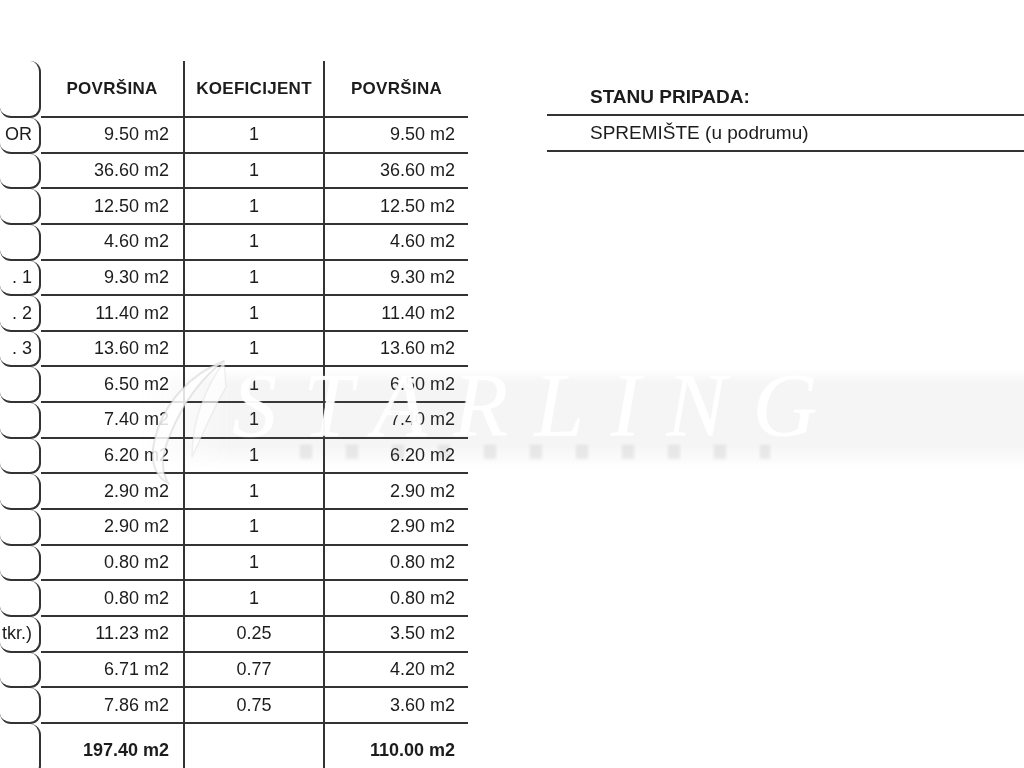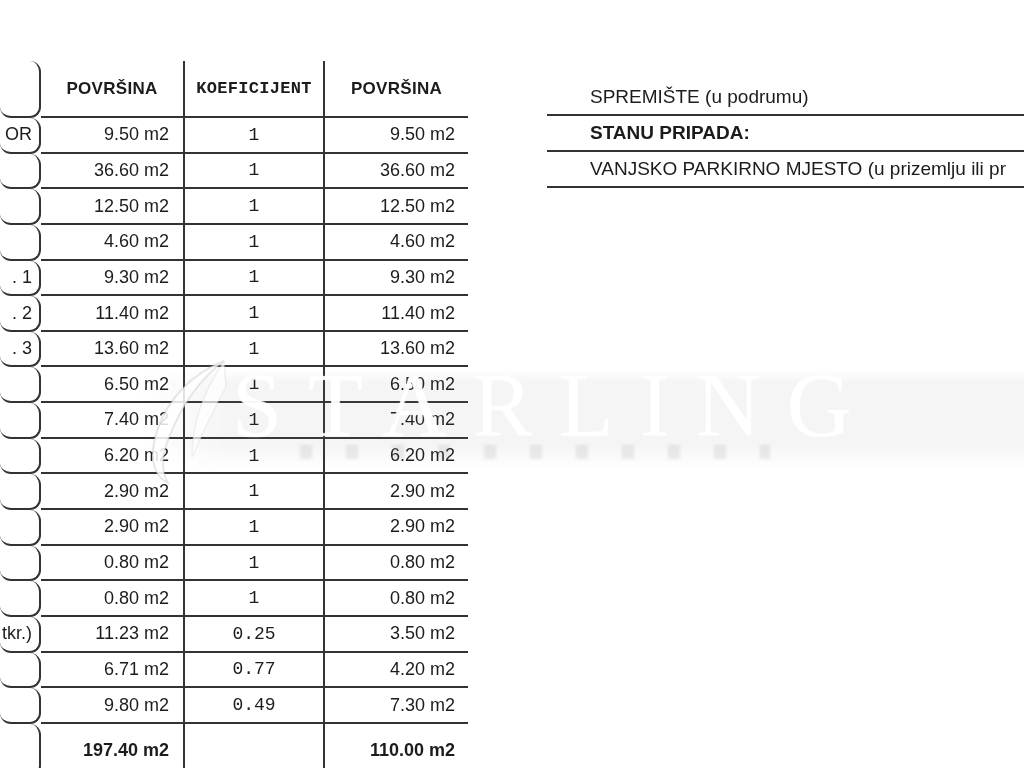--- a/index.html
+++ b/index.html
@@ -30,21 +30,21 @@
     display: flex;
     align-items: center;
     border-right: 2px solid #333;
     border-bottom: 2px solid #333;
     font-size: 18px;
     white-space: nowrap;
     overflow: hidden;
   }
   .td.c-label  { justify-content: flex-end; padding-right: 7px; border-radius: 11px; }
   .td.c-area   { justify-content: flex-end; padding-right: 14px; }
-  .td.c-koef   { justify-content: center; font-family: Liberation Mono, monospace; }
+  .td.c-koef   { justify-content: center; }
   .td.c-result { justify-content: flex-end; padding-right: 13px; border-right: none; }
   .tr.head .td {
     font-weight: bold;
     font-size: 17px;
     justify-content: center;
     padding: 0;
     letter-spacing: 0.3px;
   }
   .tr.totals .td { border-bottom: none; font-weight: bold; }
 
@@ -96,20 +96,21 @@
     left: 232px;
     top: 324px;
     font-family: "Liberation Serif", "DejaVu Serif", serif;
     font-size: 90px;
     line-height: 86px;
     letter-spacing: 26px;
     color: rgba(255,255,255,0.92);
     text-shadow: 0 0 2px rgba(255,255,255,0.5);
     white-space: nowrap;
     pointer-events: none;
+    font-style: italic;
   }
   .wm-subtext {
     position: absolute;
     left: 300px;
     top: 406px;
     width: 470px;
     height: 14px;
     background: repeating-linear-gradient(90deg,
       rgba(110,110,110,0.12) 0px, rgba(110,110,110,0.12) 12px,
       rgba(110,110,110,0.0) 12px, rgba(110,110,110,0.0) 46px);
@@ -222,37 +223,36 @@
       <div class="td c-result">3.50 m2</div>
     </div>
     <div class="tr">
       <div class="td c-label"></div>
       <div class="td c-area">6.71 m2</div>
       <div class="td c-koef">0.77</div>
       <div class="td c-result">4.20 m2</div>
     </div>
     <div class="tr">
       <div class="td c-label"></div>
-      <div class="td c-area">9.80 m2</div>
-      <div class="td c-koef">0.49</div>
-      <div class="td c-result">7.30 m2</div>
+      <div class="td c-area">7.86 m2</div>
+      <div class="td c-koef">0.75</div>
+      <div class="td c-result">3.60 m2</div>
     </div>
 
     <div class="tr totals">
       <div class="td c-label"></div>
       <div class="td c-area">197.40 m2</div>
       <div class="td c-koef"></div>
       <div class="td c-result">110.00 m2</div>
     </div>
   </div>
 
   <div class="attach-list">
+    <div class="attach-row title">STANU PRIPADA:</div>
     <div class="attach-row">SPREMIŠTE (u podrumu)</div>
-    <div class="attach-row title">STANU PRIPADA:</div>
-    <div class="attach-row">VANJSKO PARKIRNO MJESTO (u prizemlju ili pr</div>
   </div>
 
   <div class="wm-band"></div>
   <svg class="wm-logo" viewBox="0 0 100 128" xmlns="http://www.w3.org/2000/svg">
     <path d="M82 4 C 50 16, 20 46, 12 86 C 8 106, 14 120, 26 126 C 18 112, 20 96, 28 78 C 40 48, 58 22, 82 4 Z" fill="rgba(255,255,255,0.85)" stroke="rgba(185,185,185,0.35)" stroke-width="2"></path>
     <path d="M82 4 C 62 34, 50 64, 50 100 C 58 84, 68 58, 84 30 Z" fill="rgba(255,255,255,0.7)" stroke="rgba(200,200,200,0.25)" stroke-width="1.5"></path>
   </svg>
   <div class="wm-text">STARLING</div>
   <div class="wm-subtext"></div>
 

